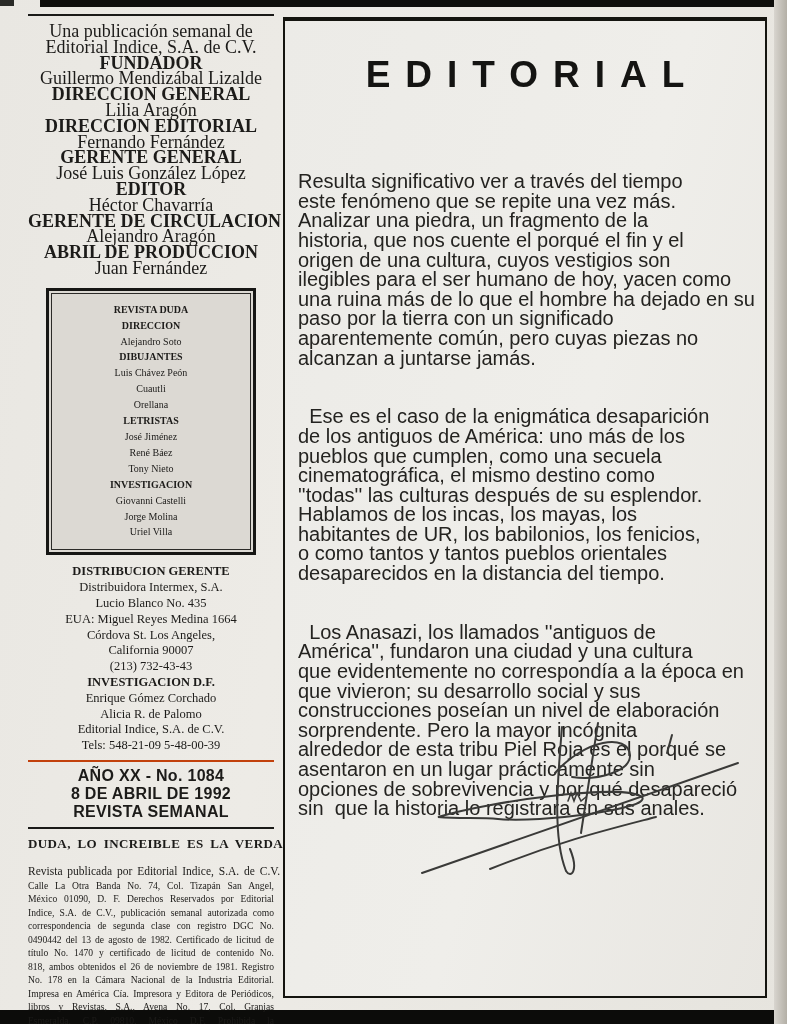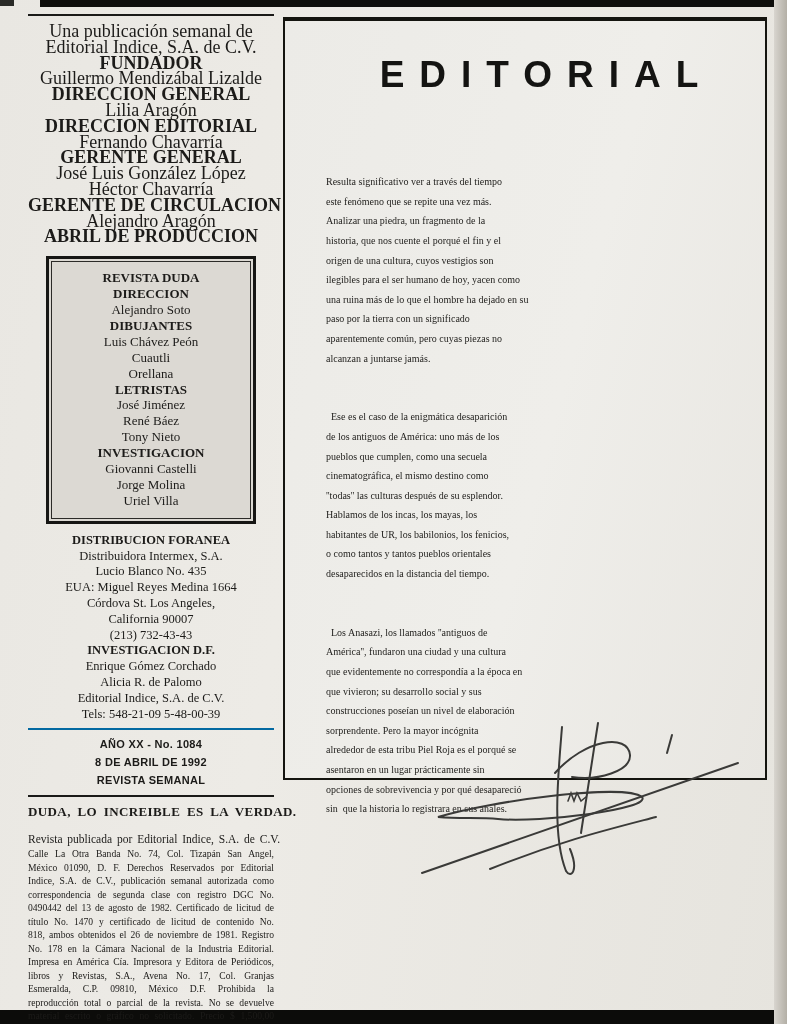--- a/index.html
+++ b/index.html
@@ -18,45 +18,45 @@
 
   
   .left-col{position:absolute;left:28px;top:14px;width:246px;}
   .rule{border:0;border-top:2px solid #1a1a18;margin:0;}
   .masthead{margin-top:8px;text-align:center;font-size:18px;line-height:15.8px;}
   .masthead .ln{white-space:nowrap;}
   .b{font-weight:bold;}
 
   .staff-outer{margin:11px auto 0 auto;width:204px;border:3px solid #161614;background:#dcd9d3;}
   .staff-inner{border:1px solid #2c2b28;margin:2px;padding:8px 2px 9px 2px;
-    text-align:center;font-size:13px;line-height:15.9px;}
+    text-align:center;font-size:10px;line-height:15.9px;}
 
   .dist{margin-top:9px;text-align:center;font-size:12.5px;line-height:15.8px;}
 
-  .issue{margin-top:6px;border-top:2px solid #0369a1;border-bottom:2px solid #1a1a18;
+  .issue{margin-top:6px;border-top:2px solid #c2410c;border-bottom:2px solid #1a1a18;
     padding:5px 0 6px 0;text-align:center;
-    font-family:"Liberation Sans", sans-serif;font-weight:bold;font-size:11px;line-height:18px;
+    font-family:"Liberation Sans", sans-serif;font-weight:bold;font-size:16px;line-height:18px;
     letter-spacing:.3px;}
 
   .slogan{margin-top:7px;font-weight:bold;font-size:13px;letter-spacing:.4px;word-spacing:3px;
     white-space:nowrap;}
   .legal-lead{margin-top:13px;font-size:11.5px;word-spacing:2px;white-space:nowrap;}
   .legal-body{margin-top:2px;font-size:9.6px;line-height:13.5px;text-align:justify;
     word-spacing:1.5px;}
 
   
-  .edit-box{position:absolute;left:283px;top:17px;width:484px;height:763px;
+  .edit-box{position:absolute;left:283px;top:17px;width:484px;height:981px;
     border:2px solid #14140f;border-top-width:4px;box-sizing:border-box;
-    background:linear-gradient(105deg,#ecebe7 0%,#efeeea 55%,#e8e6e1 100%);padding-left:28px;}
+    background:linear-gradient(105deg,#ecebe7 0%,#efeeea 55%,#e8e6e1 100%);}
   .edit-title{margin-top:33px;text-align:center;
     font-family:"Liberation Sans", sans-serif;font-weight:bold;
     font-size:37px;letter-spacing:15px;text-indent:15px;color:#141412;}
   .edit-body{margin:37px 4px 0 13px;
-    font-family:Liberation Serif, serif;
-    font-size:10px;line-height:19.6px;color:#242320;
+    font-family:Liberation Sans, sans-serif;
+    font-size:20px;line-height:19.6px;color:#242320;
     white-space:pre-wrap;}
   .signature{position:absolute;left:135px;top:700px;width:330px;height:190px;}
   .signature svg{width:100%;height:100%;}
 </style>
 </head>
 <body>
 
 <div class="scan-bar-top"></div>
 <div class="scan-chip-top-left"></div>
 <div class="scan-bar-bottom"></div>
@@ -66,27 +66,29 @@
   <hr class="rule">
 
   <div class="masthead">
     <div class="ln">Una publicación semanal de</div>
     <div class="ln">Editorial Indice, S.A. de C.V.</div>
     <div class="ln b">FUNDADOR</div>
     <div class="ln">Guillermo Mendizábal Lizalde</div>
     <div class="ln b">DIRECCION GENERAL</div>
     <div class="ln">Lilia Aragón</div>
     <div class="ln b">DIRECCION EDITORIAL</div>
-    <div class="ln">Fernando Chavarría</div>
+    <div class="ln">Fernando Fernández</div>
     <div class="ln b">GERENTE GENERAL</div>
     <div class="ln">José Luis González López</div>
+    <div class="ln b">EDITOR</div>
     <div class="ln">Héctor Chavarría</div>
     <div class="ln b">GERENTE DE CIRCULACION</div>
     <div class="ln">Alejandro Aragón</div>
     <div class="ln b">ABRIL DE PRODUCCION</div>
+    <div class="ln">Juan Fernández</div>
   </div>
 
   <div class="staff-outer">
     <div class="staff-inner">
       <div class="ln b">REVISTA DUDA</div>
       <div class="ln b">DIRECCION</div>
       <div class="ln">Alejandro Soto</div>
       <div class="ln b">DIBUJANTES</div>
       <div class="ln">Luis Chávez Peón</div>
       <div class="ln">Cuautli</div>
@@ -96,21 +98,21 @@
       <div class="ln">René Báez</div>
       <div class="ln">Tony Nieto</div>
       <div class="ln b">INVESTIGACION</div>
       <div class="ln">Giovanni Castelli</div>
       <div class="ln">Jorge Molina</div>
       <div class="ln">Uriel Villa</div>
     </div>
   </div>
 
   <div class="dist">
-    <div class="ln b">DISTRIBUCION FORANEA</div>
+    <div class="ln b">DISTRIBUCION GERENTE</div>
     <div class="ln">Distribuidora Intermex, S.A.</div>
     <div class="ln">Lucio Blanco No. 435</div>
     <div class="ln">EUA: Miguel Reyes Medina 1664</div>
     <div class="ln">Córdova St. Los Angeles,</div>
     <div class="ln">California 90007</div>
     <div class="ln">(213) 732-43-43</div>
     <div class="ln b">INVESTIGACION D.F.</div>
     <div class="ln">Enrique Gómez Corchado</div>
     <div class="ln">Alicia R. de Palomo</div>
     <div class="ln">Editorial Indice, S.A. de C.V.</div>

